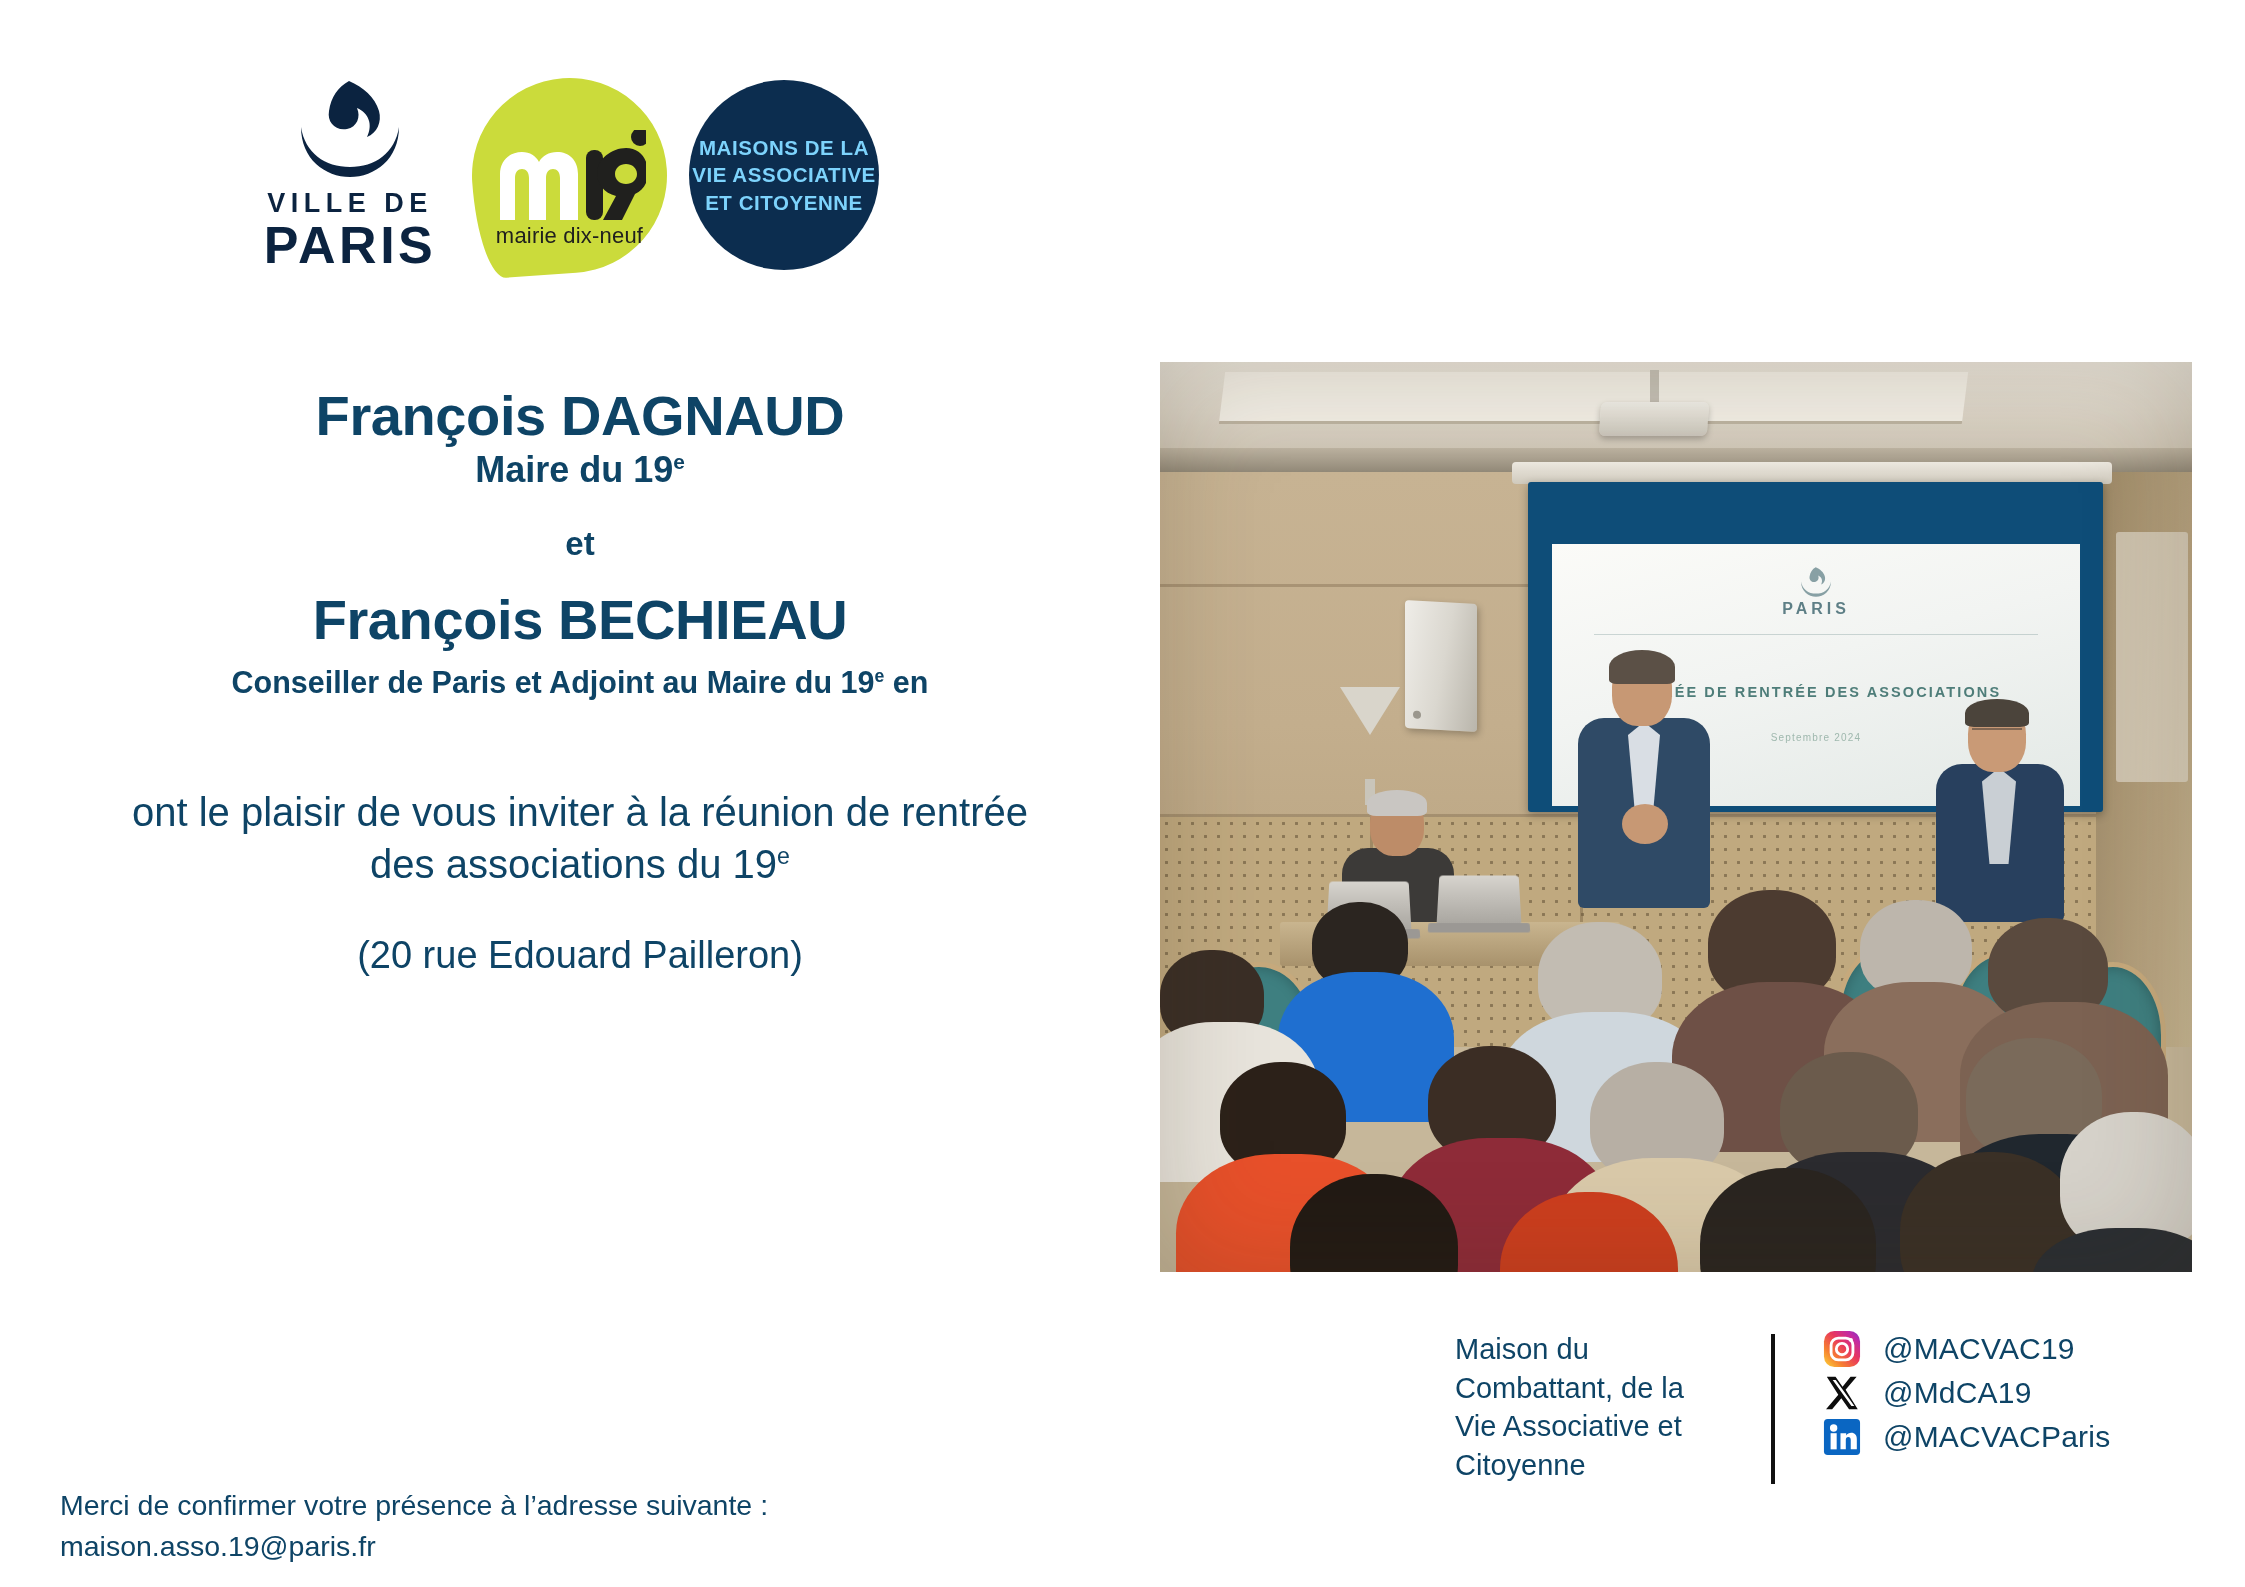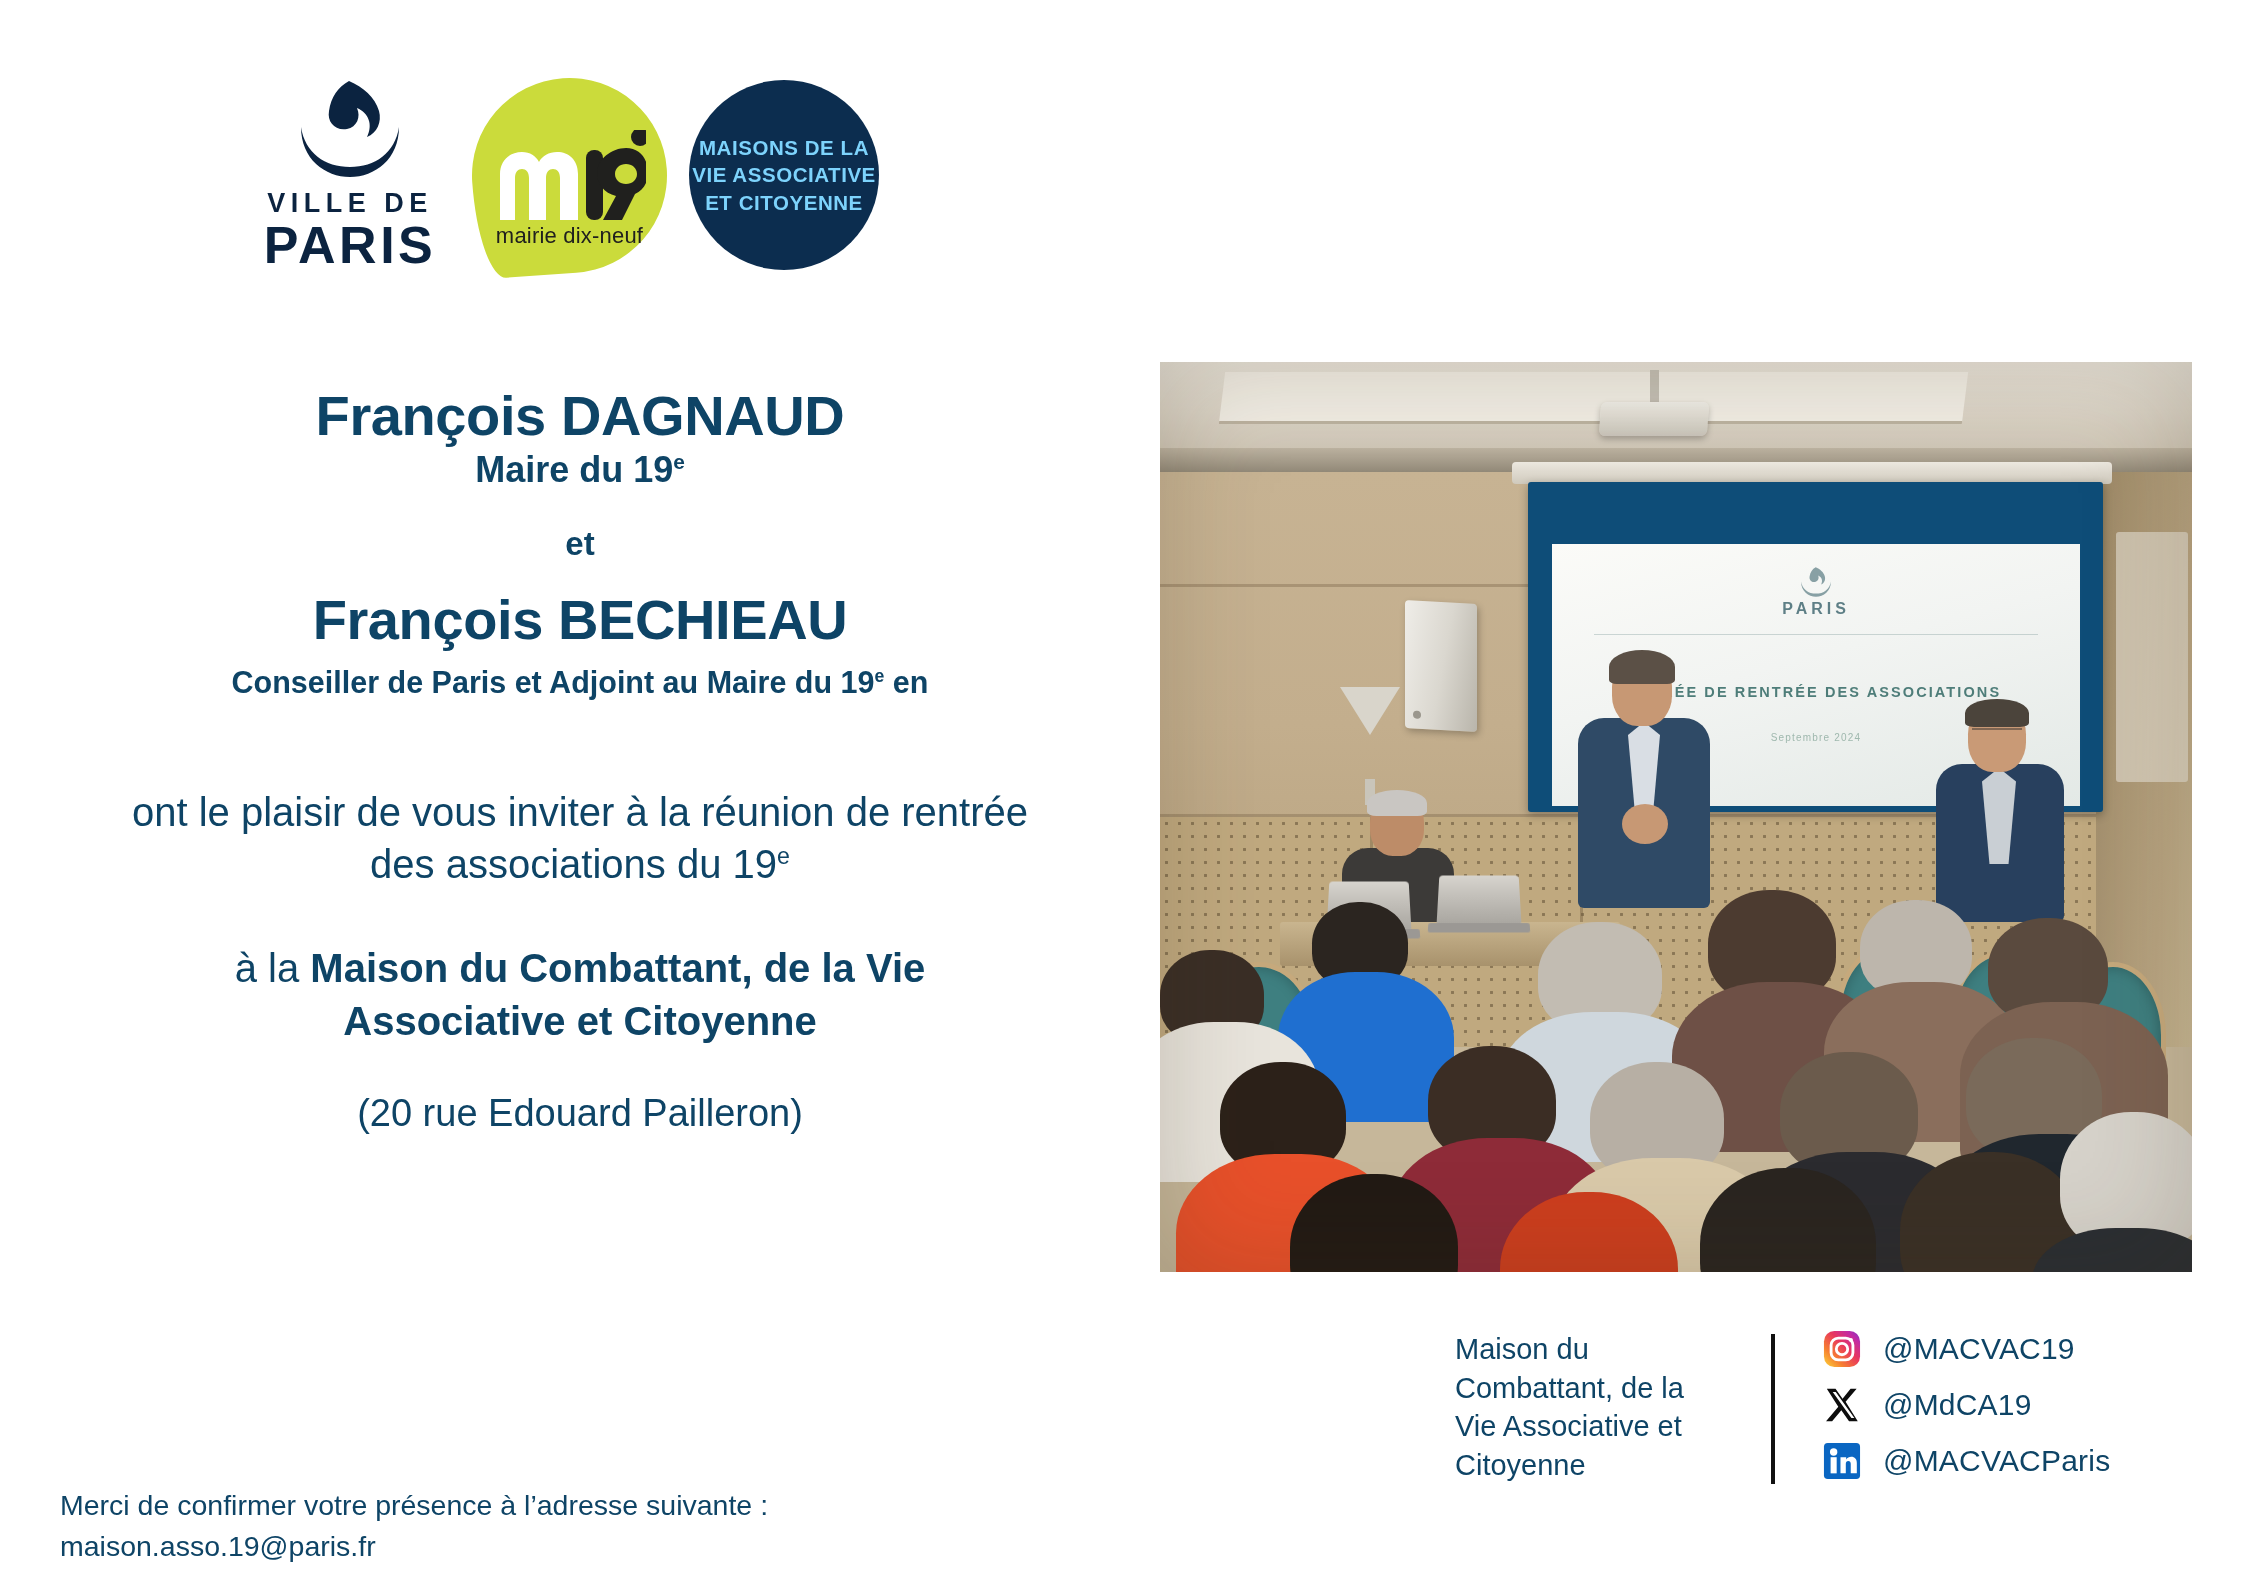--- a/index.html
+++ b/index.html
@@ -158,21 +158,21 @@
   .aud { position:absolute; border-radius:48% 48% 40% 40%; }
   .body-blob { position:absolute; border-radius:44% 44% 12% 12%; }
 
   .vignette { position:absolute; inset:0; pointer-events:none;
      box-shadow:inset 0 0 110px rgba(60,45,25,.22); }
 
   
   #footer { position:absolute; left:1455px; top:1330px; width:760px; display:flex; align-items:flex-start; }
   #foot-addr { width:290px; font-size:29px; line-height:1.33; font-weight:400; }
   #foot-div { width:4px; height:150px; background:#111; margin:4px 48px 0 26px; }
-  #socials { display:flex; flex-direction:column; gap:18px; }
+  #socials { display:flex; flex-direction:column; gap:6px; }
   .social-row { display:flex; align-items:center; gap:22px; }
   .social-row .handle { font-size:30px; font-weight:400; letter-spacing:.2px; }
   .ico { width:38px; height:38px; flex:0 0 38px; display:block; }
 </style>
 </head>
 <body>
 
 <div id="logo-bar">
 
   <div class="logo-paris">
@@ -210,21 +210,20 @@
   <div class="role"><span>Maire du 19</span><sup>e</sup></div>
 
   <div class="et">et</div>
 
   <div class="name name2">François BECHIEAU</div>
   <div class="role2"><span>Conseiller de Paris et Adjoint au Maire du 19</span><sup>e</sup><span> en</span><br></div>
 
   <div class="body-text"><span>ont le plaisir de vous inviter à la réunion de rentrée</span><br><span>des associations du 19</span><sup>e</sup></div>
 
 
-  <div class="venue"><span>à la </span><b>Maison du Combattant, de la Vie Associative et Citoyenne</b></div>
 
   <div class="street">(20 rue Edouard Pailleron)</div>
 </div>
 
 <div id="rsvp">
   <div>Merci de confirmer votre présence à l’adresse suivante :</div>
   <div>maison.asso.19@paris.fr</div>
 </div>
 
 <div id="photo">

